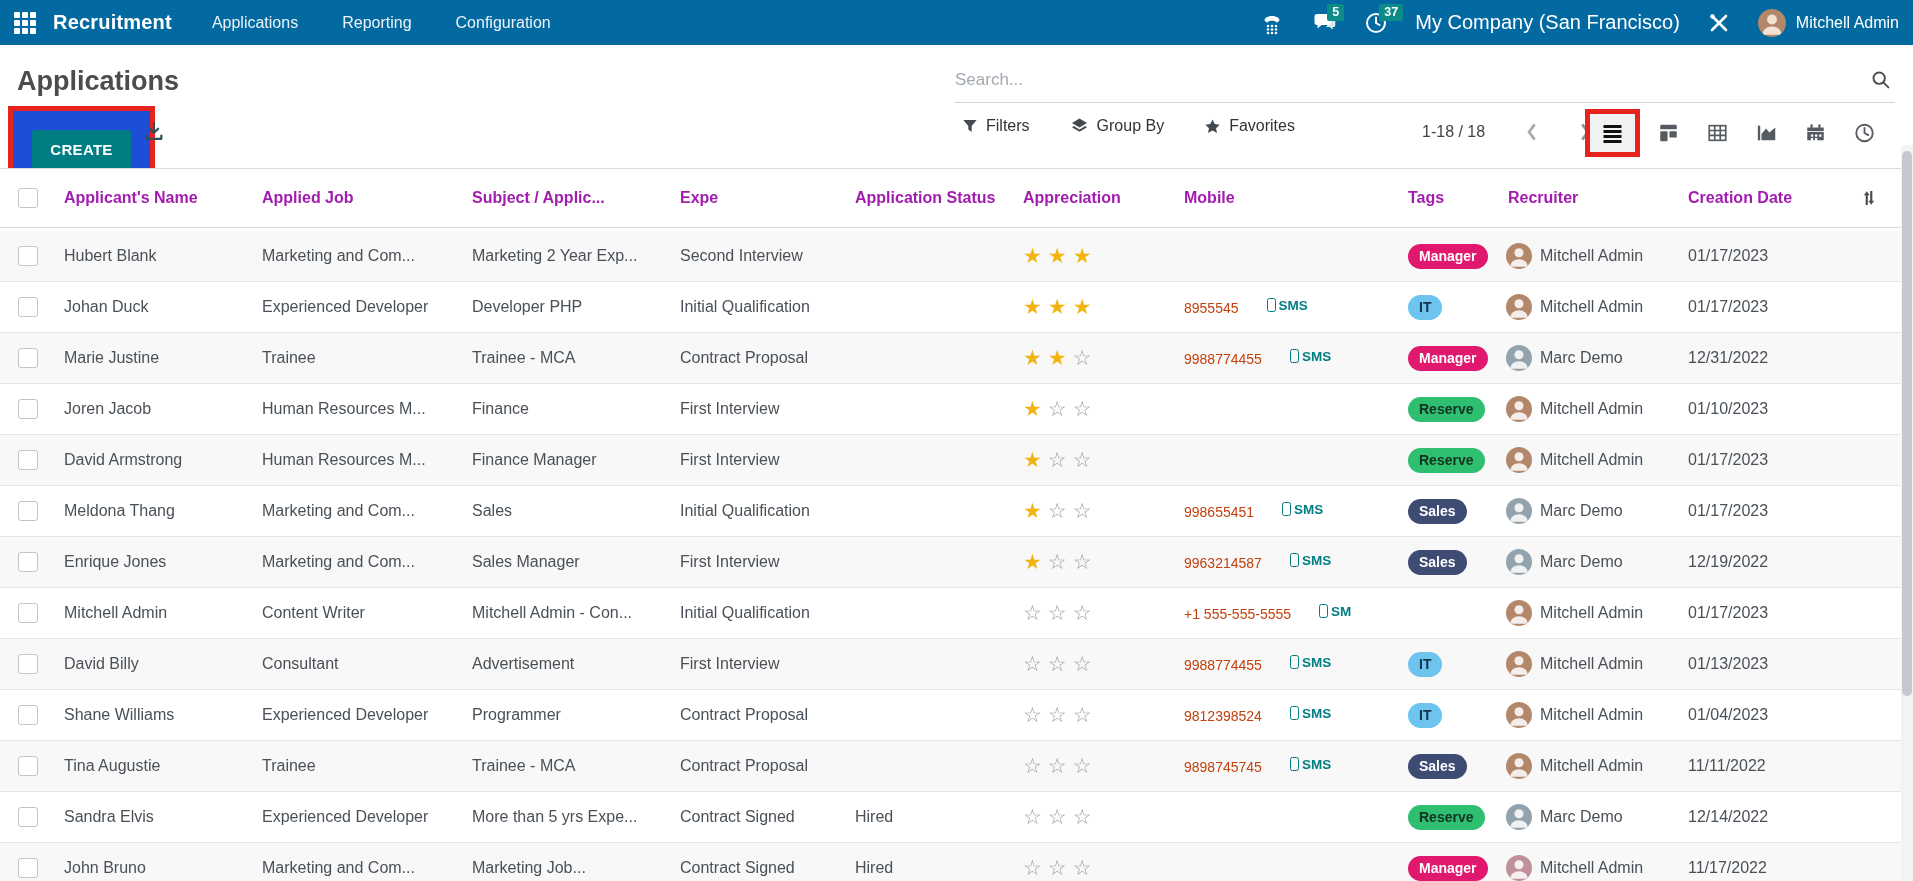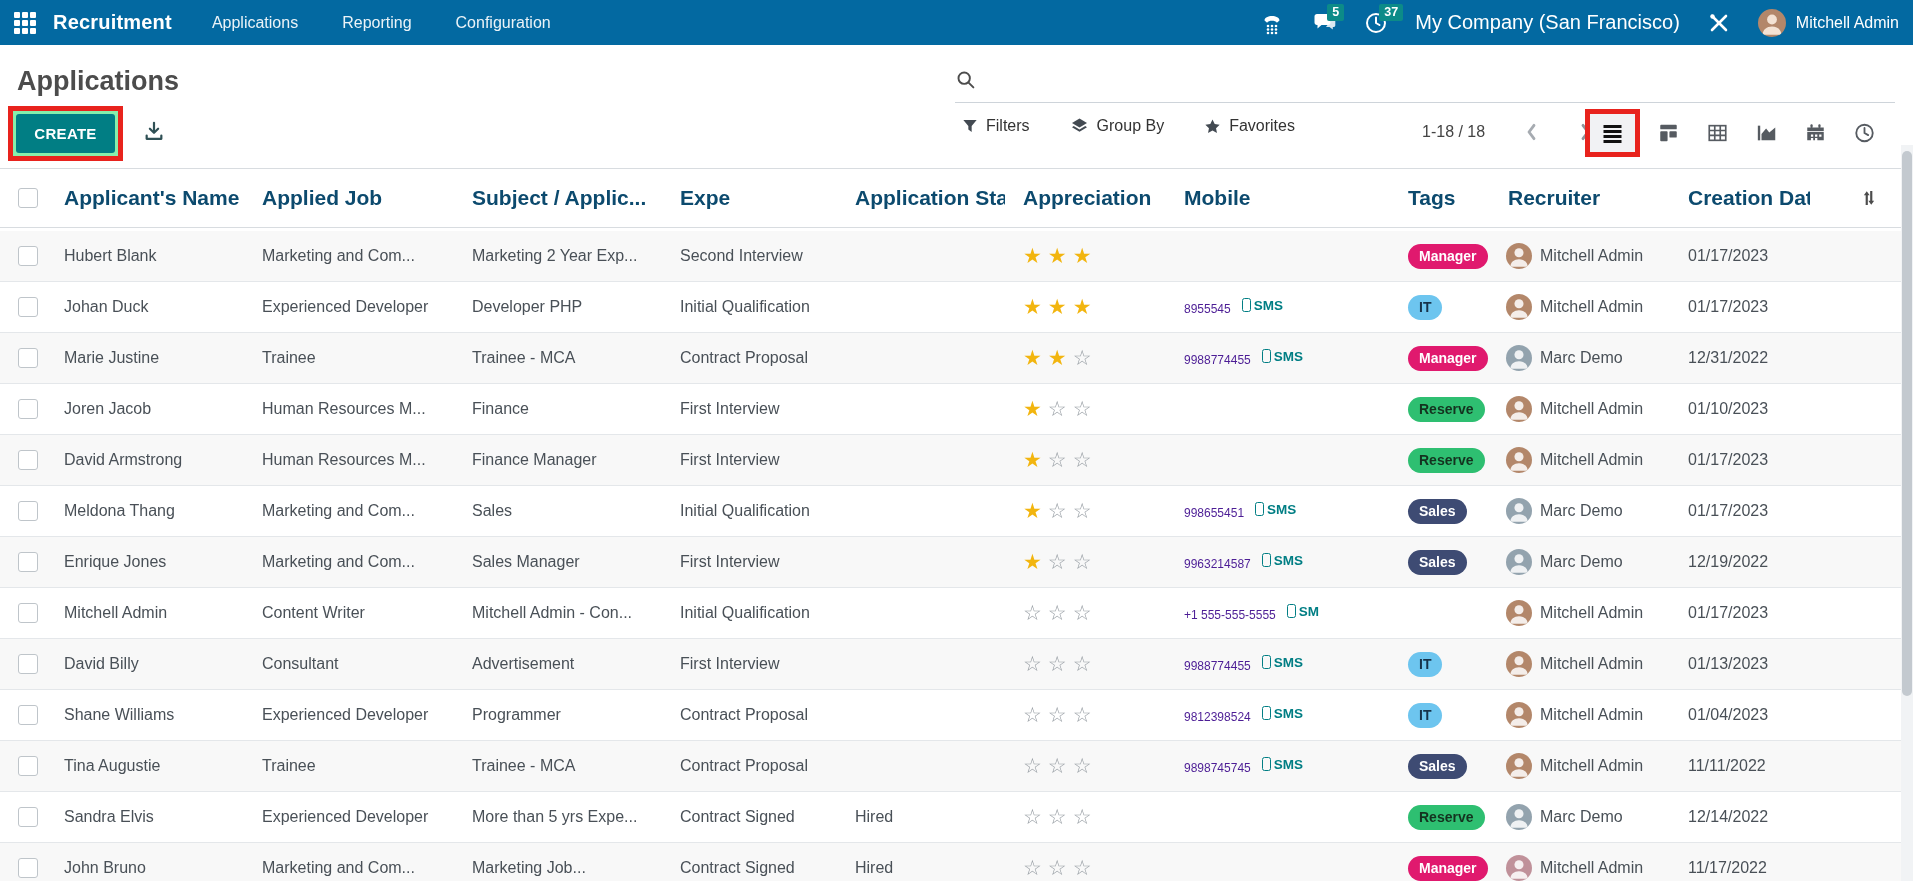--- a/index.html
+++ b/index.html
@@ -17,21 +17,21 @@
   .systray-icon { position:relative; width:26px; height:26px; display:flex; align-items:center; justify-content:center; cursor:pointer; }
   .systray-icon svg { display:block; }
   .badge { position:absolute; top:-6px; left:16px; background:#0c8b88; color:#fff; font-size:12.5px; font-weight:700; padding:1px 5px; border-radius:2px; line-height:15px; }
   .company { font-size:20px; white-space:nowrap; cursor:pointer; }
   .nav-avatar { width:28px; height:28px; border-radius:50%; background:#b3876a; overflow:hidden; flex:none; }
   .username { font-size:16px; white-space:nowrap; margin-left:-16px; cursor:pointer; }
 
   
   .control { position:absolute; left:0; top:45px; width:1913px; height:123px; background:#fff; }
   .page-title { position:absolute; left:17px; top:21px; font-size:27px; color:#4c4c4c; }
-  .create-wrap { position:absolute; left:8px; top:61px; border:5px solid #e8231d; padding:3px; background:#86efac; }
+  .create-wrap { position:absolute; left:8px; top:61px; border:5px solid #e8231d; padding:19px; background:#1d4ed8; }
   .btn-create { display:block; background:#017E84; color:#fff; border:none; font-family:inherit; font-size:15px; font-weight:700; letter-spacing:.3px; padding:0; width:99px; height:39px; border-radius:3px; cursor:pointer; }
   .export-btn { position:absolute; left:143px; top:75px; cursor:pointer; }
 
   .search-box { position:absolute; left:955px; top:12px; width:940px; height:46px; border-bottom:1px solid #ced4da; display:flex; align-items:center; }
   .search-box input { flex:1; border:none; outline:none; font-family:inherit; font-size:17px; color:#495057; background:transparent; }
   .search-box input::placeholder { color:#a2a9b0; }
   .search-glass { flex:none; cursor:pointer; margin-right:4px; }
 
   .filter-bar { position:absolute; left:962px; top:72px; display:flex; gap:40px; align-items:center; }
   .filter-btn { display:flex; align-items:center; gap:8px; font-size:16px; color:#333; cursor:pointer; white-space:nowrap; }
@@ -43,38 +43,38 @@
   .view-switcher { position:absolute; right:26px; top:64px; display:flex; align-items:center; gap:4px; }
   .vs-btn { width:45px; height:38px; display:flex; align-items:center; justify-content:center; cursor:pointer; border-radius:2px; }
   .vs-active-wrap { border:5px solid #e8231d; padding:0; background:#f1f2f4; margin-right:2px; }
   .vs-active-wrap .vs-btn { background:#f1f2f4; }
 
   .divider { position:absolute; left:0; top:168px; width:1913px; height:1px; background:#d8dce0; }
 
   
   .grid-cols { display:grid; grid-template-columns:56px 198px 210px 208px 175px 158px 155px 240px 100px 180px 130px auto; align-items:center; }
   .list-head { position:absolute; left:0; top:169px; width:1901px; height:59px; border-bottom:1px solid #d8dce0; background:#fff; }
-  .th { font-size:21px; font-weight:700; color:#0c4a6e; padding-left:8px; white-space:nowrap; overflow:hidden; cursor:pointer; }
+  .th { font-size:16px; font-weight:700; color:#a21caf; padding-left:8px; white-space:nowrap; overflow:hidden; cursor:pointer; }
   .th.cstars { padding-left:18px; }
   .th.cmobile { padding-left:24px; }
   .th-check { display:flex; justify-content:center; }
   .th-gear { display:flex; justify-content:flex-end; padding-right:22px; cursor:pointer; }
 
   .list-body { position:absolute; left:0; top:231px; width:1901px; height:653px; overflow:hidden; }
   .tr { height:51px; border-bottom:1px solid #e4e7ea; background:#fff; cursor:pointer; }
   .tr.odd { background:#f8f8f8; }
   .td { font-size:16px; color:#495057; padding-left:8px; white-space:nowrap; overflow:hidden; }
   .td-check { display:flex; justify-content:center; padding-left:0; }
   .checkbox { width:20px; height:20px; border:1px solid #bfc5ca; border-radius:3px; background:#fff; display:inline-block; }
   .c-stars { padding-left:18px; letter-spacing:6px; }
   .star { font-size:21px; color:#9aa0a6; }
   .star.filled { color:#f2b50f; }
   .c-mobile { padding-left:24px; color:#017E84; }
-  .mob { color:#4c1d95; text-decoration:none; font-size:12px; }
-  .sms { margin-left:11px; font-size:13.5px; font-weight:700; color:#017E84; display:inline-flex; align-items:center;justify-content:center; }
+  .mob { color:#c2410c; text-decoration:none; font-size:14px; }
+  .sms { margin-left:28px; font-size:13.5px; font-weight:700; color:#017E84; display:inline-flex; align-items:center;justify-content:center; }
   .ph { display:inline-block; width:9px; height:14px; border:1.6px solid #017E84; border-radius:2.5px; margin-right:3px; }
   .tag { display:inline-block; font-size:14px; font-weight:600; padding:3px 11px; border-radius:14px; line-height:19px; }
   .c-recruiter { display:flex; align-items:center; gap:8px; padding-left:6px; }
   .avatar { width:26px; height:26px; border-radius:50%; overflow:hidden; flex:none; display:inline-block; }
   .rname { font-size:16px; color:#495057; }
 
   
   .scrollbar { position:absolute; right:0; top:145px; width:12px; height:736px; background:#f1f3f5; }
   .scroll-thumb { position:absolute; left:1px; top:6px; width:10px; height:545px; background:#c3c9cf; border-radius:5px; }
 
@@ -156,20 +156,21 @@
   </div>
   <div class="export-btn">
     <svg width="22" height="22" viewBox="0 0 24 24" stroke="#2f5055" stroke-width="2.4" fill="none" stroke-linecap="round" stroke-linejoin="round">
       <path d="M12 3v10"></path>
         <path d="M7.5 9.5 12 14l4.5-4.5"></path>
         <path d="M4 17v3.5h16V17"></path>
     </svg>
   </div>
 
   <div class="search-box">
+    <input type="text" placeholder="Search..." style="">
     <span class="search-glass">
       <svg width="21" height="21" viewBox="0 0 24 24" fill="none" stroke="#4c4c4c" stroke-width="2.2" stroke-linecap="round">
         <circle cx="10.5" cy="10.5" r="6.5"></circle>
           <path d="M15.5 15.5 21 21"></path>
       </svg>
     </span>
   </div>
 
   <div class="filter-bar">
     <div class="filter-btn">

